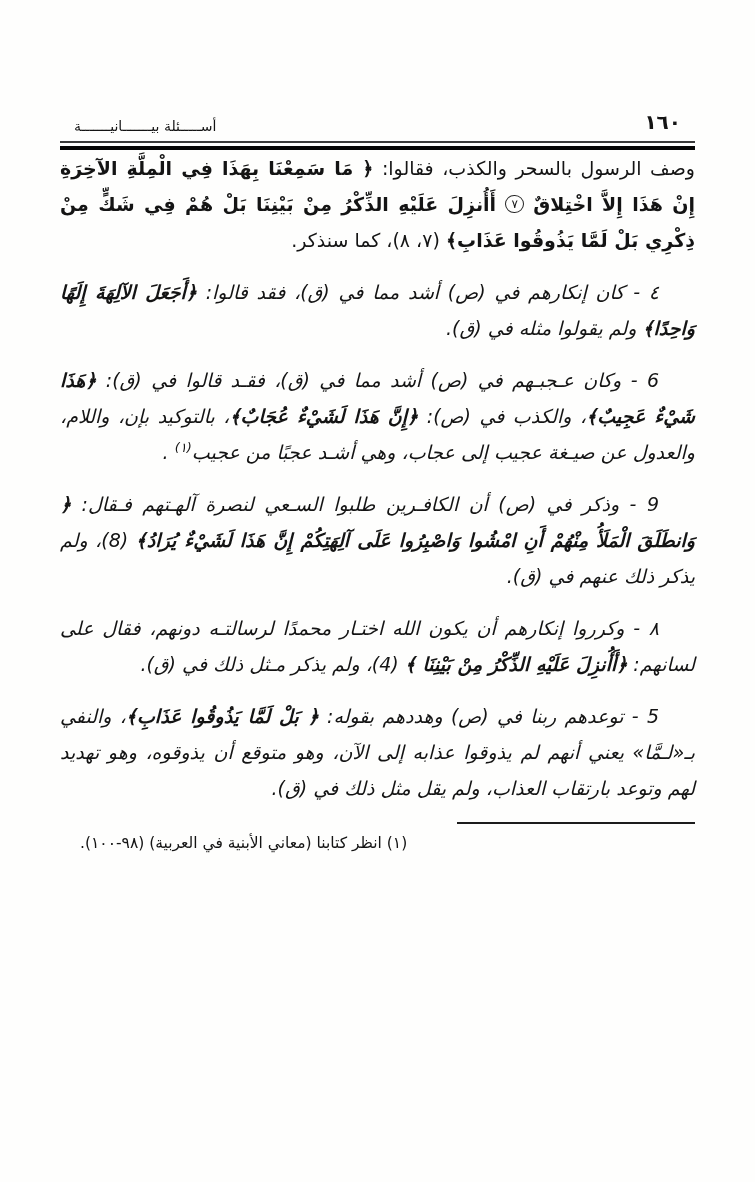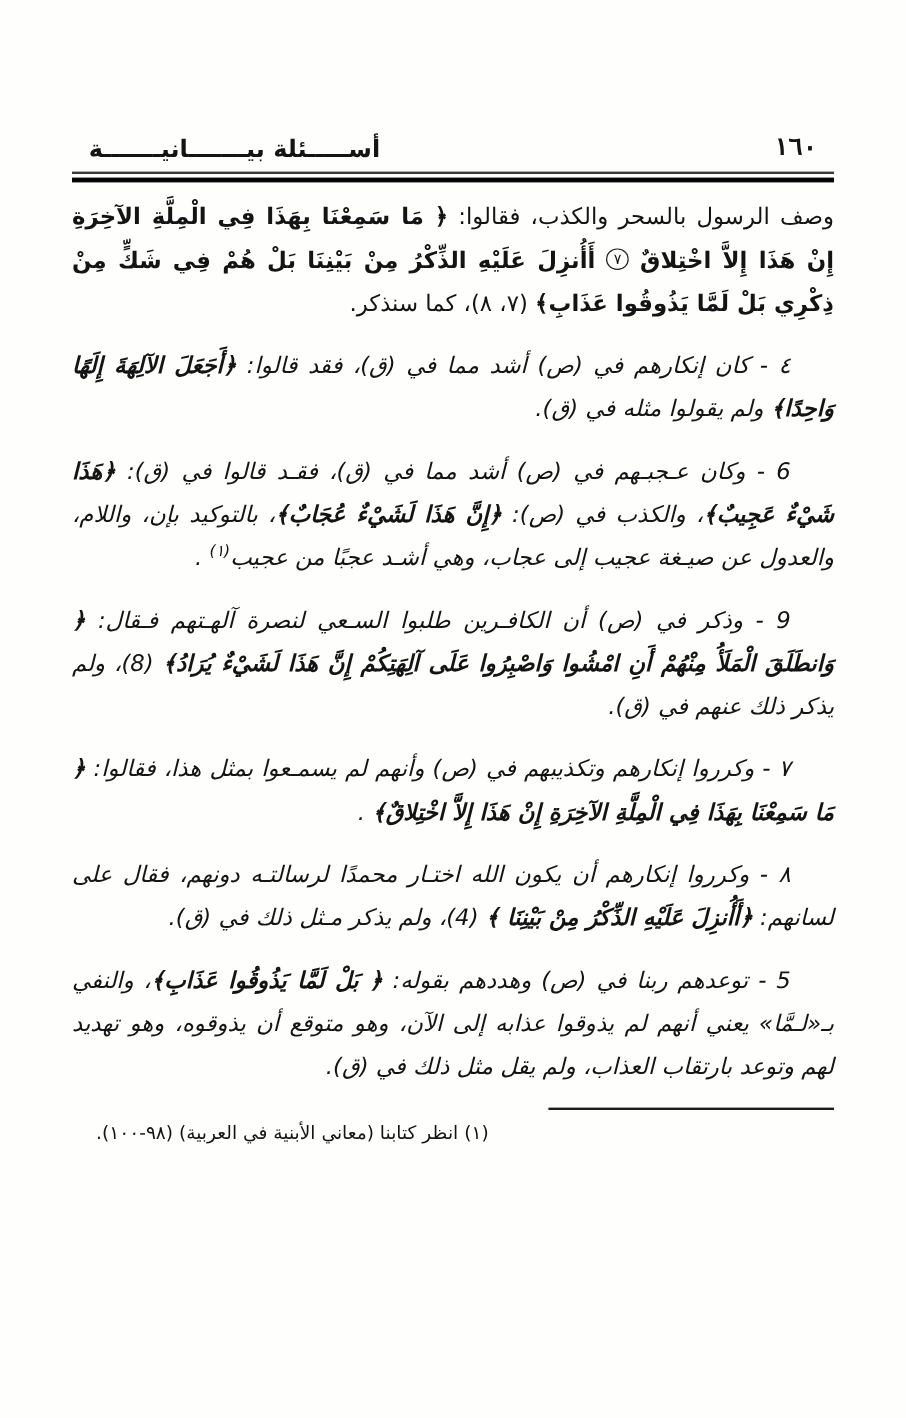--- a/index.html
+++ b/index.html
@@ -24,38 +24,36 @@
   .header-row {
     display: flex;
     justify-content: space-between;
     align-items: flex-end;
     padding: 0 14px 7px 14px;
   }
   .page-number {
     font-size: 20px;
     font-weight: bold;
     letter-spacing: 1px;
-    font-family: Liberation Mono, monospace;
   }
   .page-title {
-    font-size: 20px;
-    font-weight: bold;
+    font-size: 14px;
+    font-weight: normal;
   }
   .rule-thin {
     height: 2px;
     background: #3a3a3a;
   }
   .rule-thick {
     height: 4px;
     background: #050505;
     margin-top: 3px;
   }
   
   .body-text-area {
-    padding-top: 11px;
     font-size: 19px;
     line-height: 36px;
     text-align: justify;
   }
   .para {
     margin: 0 0 16px 0;
   }
   .para.indent {
     text-indent: 36px;
     font-style: italic;
@@ -109,21 +107,20 @@
     <div class="rule-thin"></div>
     <div class="rule-thick"></div>
   </header>
 
   <main class="body-text-area">
 
   <div class="para"><span>وصف الرسول بالسحر والكذب، فقالوا: </span><span class="quran">﴿ مَا سَمِعْنَا بِهَذَا فِي الْمِلَّةِ الآخِرَةِ إِنْ هَذَا إِلاَّ اخْتِلاقٌ </span><span class="verse-num">٧</span><span class="quran"> أَأُنزِلَ عَلَيْهِ الذِّكْرُ مِنْ بَيْنِنَا بَلْ هُمْ فِي شَكٍّ مِنْ ذِكْرِي بَلْ لَمَّا يَذُوقُوا عَذَابِ﴾</span><span> (٧، ٨)، كما سنذكر.</span></div>
       <div class="para indent"><span>٤ - كان إنكارهم في (ص) أشد مما في (ق)، فقد قالوا: </span><span class="quran">﴿أَجَعَلَ الآلِهَةَ إِلَهًا وَاحِدًا﴾</span><span> ولم يقولوا مثله في (ق).</span></div>
       <div class="para indent"><span>6 - وكان عـجبـهم في (ص) أشد مما في (ق)، فقـد قالوا في (ق): </span><span class="quran">﴿هَذَا شَيْءٌ عَجِيبٌ﴾</span><span>، والكذب في (ص): </span><span class="quran">﴿إِنَّ هَذَا لَشَيْءٌ عُجَابٌ﴾</span><span>، بالتوكيد بإن، واللام، والعدول عن صيـغة عجيب إلى عجاب، وهي أشـد عجبًا من عجيب</span><span class="footref">(١)</span><span> .</span></div>
       <div class="para indent"><span>9 - وذكر في (ص) أن الكافـرين طلبوا السـعي لنصرة آلهـتهم فـقال: </span><span class="quran">﴿ وَانطَلَقَ الْمَلَأُ مِنْهُمْ أَنِ امْشُوا وَاصْبِرُوا عَلَى آلِهَتِكُمْ إِنَّ هَذَا لَشَيْءٌ يُرَادُ﴾</span><span> (8)، ولم يذكر ذلك عنهم في (ق).</span></div>
-      <div class="para indent"><span>٧ - وكرروا إنكارهم وتكذيبهم في (ص) وأنهم لم يسمـعوا بمثل هذا، فقالوا: </span><span class="quran">﴿ مَا سَمِعْنَا بِهَذَا فِي الْمِلَّةِ الآخِرَةِ إِنْ هَذَا إِلاَّ اخْتِلاقٌ﴾</span><span> .</span></div>
       <div class="para indent"><span>٨ - وكرروا إنكارهم أن يكون الله اختـار محمدًا لرسالتـه دونهم، فقال على لسانهم: </span><span class="quran">﴿أَأُنزِلَ عَلَيْهِ الذِّكْرُ مِنْ بَيْنِنَا ﴾</span><span> (4)، ولم يذكر مـثل ذلك في (ق).</span></div>
       <div class="para indent"><span>5 - توعدهم ربنا في (ص) وهددهم بقوله: </span><span class="quran">﴿ بَلْ لَمَّا يَذُوقُوا عَذَابِ﴾</span><span>، والنفي بـ«لـمَّا» يعني أنهم لم يذوقوا عذابه إلى الآن، وهو متوقع أن يذوقوه، وهو تهديد لهم وتوعد بارتقاب العذاب، ولم يقل مثل ذلك في (ق).</span></div>
     </main>
 
   <footer class="footnote-block">
     <div class="footnote-sep"></div>
     <div class="footnote-text">(١) انظر كتابنا (معاني الأبنية في العربية) (٩٨-١٠٠).</div>
   </footer>
 
 </div>

